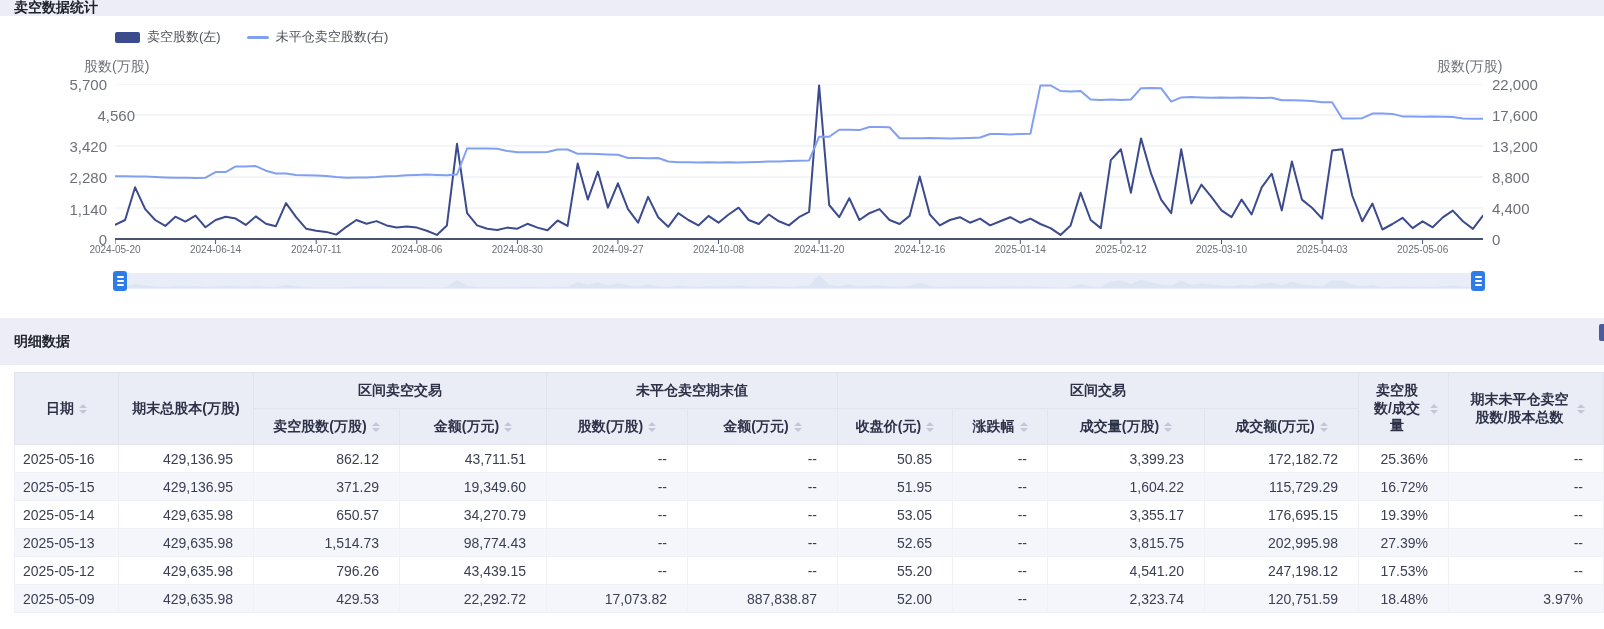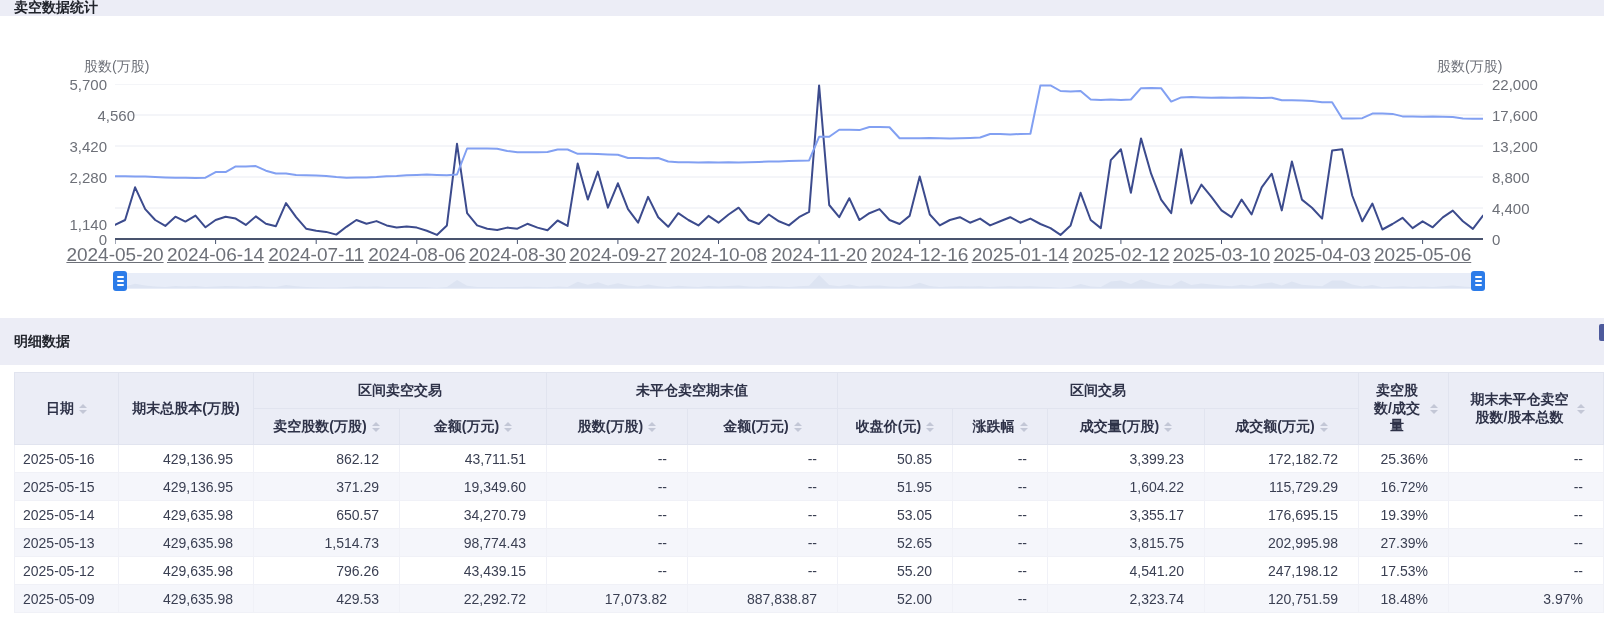--- a/index.html
+++ b/index.html
@@ -14,21 +14,21 @@
     font-size:13px;color:#4f525b;}
   .legend .item{display:flex;align-items:center;gap:7px;cursor:pointer;}
   .mark-rect{width:25px;height:11px;border-radius:2px;}
   .mark-line{width:22px;height:3px;border-radius:2px;}
   .axis-name{position:absolute;top:42px;font-size:14px;color:#6d7078;}
   .axis-name.left{left:84px;} .axis-name.right{left:1437px;}
   .ylab{position:absolute;font-size:15px;color:#6d7078;transform:translateY(-50%);white-space:nowrap;}
   .ylab.l{left:0;width:107px;text-align:right;}
   .ylab.r{left:1492px;}
   #chart-svg{position:absolute;left:115px;top:68px;}
-  .xlab{position:absolute;top:228px;transform:translateX(-50%);font-size:19px;color:#6d7078;white-space:nowrap;text-decoration:underline;}
+  .xlab{position:absolute;top:228px;transform:translateX(-50%);font-size:10px;color:#6d7078;white-space:nowrap;}
   .slider{position:absolute;left:115px;top:257px;width:1368px;height:16px;background:#e8edf8;border-radius:2px;}
   .handle{position:absolute;top:-2px;width:14px;height:20px;background:#2c7ce9;border-radius:3px;
     display:flex;flex-direction:column;justify-content:center;align-items:center;gap:2px;cursor:ew-resize;}
   .handle.lh{left:-2px;} .handle.rh{right:-2px;}
   .handle b{display:block;width:7px;height:2px;background:#fff;border-radius:1px;}
   
   table{border-collapse:collapse;table-layout:fixed;width:1589px;margin-left:14px;margin-top:7px;
     font-size:14px;color:#3a3f52;}
   thead th{background:#ebedf6;font-weight:700;color:#2e3248;border:1px solid #e1e4ef;
     height:35px;text-align:center;padding:0;font-size:14px;cursor:pointer;}
@@ -44,20 +44,30 @@
   .sort .dn{border-top:4px solid #c3c7d6;}
 </style>
 </head>
 <body>
 
 <div class="sec-bar">
   <span>卖空数据统计</span>
 </div>
 
 <div class="chart-sec">
+  <div class="legend">
+    <div class="item">
+      <span class="mark-rect" style="background: rgb(60, 75, 141);"></span>
+      <span>卖空股数(左)</span>
+    </div>
+    <div class="item">
+      <span class="mark-line" style="background: rgb(130, 160, 242);"></span>
+      <span>未平仓卖空股数(右)</span>
+    </div>
+  </div>
   <div class="axis-name left">股数(万股)</div>
   <div class="axis-name right">股数(万股)</div>
   <svg id="chart-svg" width="1368" height="162">
       <line x1="0" y1="124.0" x2="1368" y2="124.0" stroke="#e9ebf2" stroke-width="1"></line>
       <line x1="0" y1="93.0" x2="1368" y2="93.0" stroke="#e9ebf2" stroke-width="1"></line>
       <line x1="0" y1="62.0" x2="1368" y2="62.0" stroke="#e9ebf2" stroke-width="1"></line>
       <line x1="0" y1="31.0" x2="1368" y2="31.0" stroke="#e9ebf2" stroke-width="1"></line>
       <line x1="0" y1="0.0" x2="1368" y2="0.0" stroke="#e9ebf2" stroke-width="1"></line>
       <line x1="0" y1="155" x2="1368" y2="155" stroke="#49536e" stroke-width="2"></line>
       <line x1="0.0" y1="155" x2="0.0" y2="160" stroke="#49536e" stroke-width="1"></line>
@@ -72,21 +82,21 @@
       <line x1="905.3" y1="155" x2="905.3" y2="160" stroke="#49536e" stroke-width="1"></line>
       <line x1="1005.9" y1="155" x2="1005.9" y2="160" stroke="#49536e" stroke-width="1"></line>
       <line x1="1106.5" y1="155" x2="1106.5" y2="160" stroke="#49536e" stroke-width="1"></line>
       <line x1="1207.1" y1="155" x2="1207.1" y2="160" stroke="#49536e" stroke-width="1"></line>
       <line x1="1307.6" y1="155" x2="1307.6" y2="160" stroke="#49536e" stroke-width="1"></line>
       <polyline points="0.0,140.9 10.1,136.0 20.1,103.3 30.2,125.1 40.2,136.0 50.3,141.9 60.4,132.7 70.4,137.6 80.5,131.6 90.5,143.3 100.6,136.0 110.6,132.7 120.7,134.6 130.8,140.9 140.8,132.4 150.9,139.8 160.9,142.2 171.0,119.1 181.1,133.2 191.1,144.7 201.2,146.8 211.2,147.9 221.3,150.6 231.4,142.8 241.4,136.0 251.5,139.8 261.5,137.1 271.6,141.4 281.6,143.6 291.7,142.5 301.8,143.6 311.8,146.8 321.9,150.9 331.9,141.4 342.0,59.8 352.1,129.2 362.1,141.4 372.2,144.7 382.2,146.0 392.3,143.6 402.4,144.7 412.4,139.8 422.5,143.6 432.5,146.3 442.6,136.5 452.6,141.9 462.7,79.4 472.8,115.6 482.8,87.6 492.9,123.7 502.9,99.3 513.0,125.1 523.1,138.7 533.1,112.9 543.2,133.2 553.2,142.8 563.3,129.2 573.4,136.0 583.4,141.4 593.5,131.9 603.5,138.7 613.6,130.5 623.6,123.7 633.7,136.0 643.8,140.0 653.8,130.5 663.9,137.3 673.9,141.4 684.0,133.2 694.1,127.8 704.1,1.4 714.2,121.0 724.2,133.2 734.3,114.2 744.4,136.0 754.4,129.2 764.5,125.1 774.5,136.0 784.6,140.0 794.6,131.9 804.7,92.5 814.8,130.5 824.8,141.4 834.9,136.0 844.9,133.2 855.0,138.7 865.1,134.6 875.1,141.4 885.2,137.3 895.2,133.2 905.3,138.7 915.4,134.6 925.4,140.0 935.5,144.1 945.5,150.9 955.6,141.4 965.6,108.8 975.7,136.0 985.8,144.1 995.8,76.1 1005.9,65.3 1015.9,108.8 1026.0,54.4 1036.1,89.7 1046.1,115.6 1056.2,129.2 1066.2,65.3 1076.3,119.6 1086.4,100.6 1096.4,112.9 1106.5,126.4 1116.5,133.2 1126.6,115.6 1136.6,130.5 1146.7,103.3 1156.8,89.7 1166.8,126.4 1176.9,77.5 1186.9,115.6 1197.0,123.7 1207.1,134.6 1217.1,66.6 1227.2,65.3 1237.2,111.5 1247.3,137.3 1257.4,119.6 1267.4,145.5 1277.5,140.0 1287.5,133.8 1297.6,144.1 1307.6,137.3 1317.7,143.3 1327.8,133.4 1337.8,126.6 1347.9,137.3 1357.9,144.9 1368.0,131.6" fill="none" stroke="#3c4b8d" stroke-width="2" stroke-linejoin="round" stroke-linecap="round"></polyline>
       <polyline points="0.0,92.3 10.1,92.3 20.1,92.6 30.2,92.6 40.2,93.0 50.3,93.4 60.4,93.7 70.4,93.7 80.5,94.1 90.5,93.7 100.6,88.1 110.6,88.1 120.7,82.4 130.8,82.4 140.8,82.1 150.9,86.7 160.9,89.5 171.0,89.5 181.1,90.9 191.1,91.2 201.2,91.6 211.2,91.9 221.3,93.0 231.4,93.7 241.4,93.4 251.5,93.4 261.5,93.0 271.6,92.3 281.6,91.9 291.7,91.2 301.8,90.9 311.8,90.5 321.9,90.9 331.9,91.2 342.0,90.5 352.1,64.5 362.1,64.5 372.2,64.5 382.2,64.8 392.3,66.9 402.4,68.3 412.4,68.3 422.5,68.3 432.5,68.0 442.6,65.5 452.6,65.5 462.7,69.8 472.8,69.8 482.8,70.1 492.9,70.5 502.9,70.8 513.0,74.0 523.1,74.0 533.1,74.3 543.2,74.0 553.2,77.5 563.3,78.2 573.4,78.2 583.4,78.6 593.5,78.2 603.5,78.6 613.6,78.2 623.6,78.6 633.7,78.2 643.8,77.9 653.8,77.5 663.9,77.5 673.9,77.1 684.0,76.8 694.1,76.4 704.1,52.8 714.2,52.8 724.2,45.8 734.3,45.8 744.4,46.1 754.4,43.0 764.5,43.0 774.5,43.3 784.6,54.3 794.6,54.3 804.7,54.3 814.8,53.9 824.8,54.3 834.9,54.6 844.9,54.3 855.0,53.9 865.1,53.5 875.1,50.0 885.2,50.0 895.2,50.4 905.3,50.0 915.4,49.7 925.4,1.4 935.5,1.4 945.5,7.0 955.6,7.4 965.6,7.0 975.7,15.5 985.8,15.9 995.8,15.5 1005.9,15.9 1015.9,15.5 1026.0,4.2 1036.1,3.9 1046.1,4.2 1056.2,17.6 1066.2,13.4 1076.3,13.0 1086.4,13.4 1096.4,13.7 1106.5,13.4 1116.5,13.7 1126.6,13.4 1136.6,13.7 1146.7,14.1 1156.8,13.7 1166.8,16.2 1176.9,16.2 1186.9,16.6 1197.0,16.9 1207.1,18.3 1217.1,18.3 1227.2,34.5 1237.2,34.5 1247.3,34.2 1257.4,29.6 1267.4,29.6 1277.5,29.9 1287.5,32.4 1297.6,32.4 1307.6,32.8 1317.7,32.4 1327.8,32.8 1337.8,33.1 1347.9,34.5 1357.9,34.7 1368.0,34.7" fill="none" stroke="#82a0f2" stroke-width="2" stroke-linejoin="round" stroke-linecap="round"></polyline>
     </svg>
   <div id="ylabs">
       <span class="ylab l" style="top: 223px;">0</span>
-      <span class="ylab l" style="top: 208px;">1,140</span>
+      <span class="ylab l" style="top: 193px;">1,140</span>
       <span class="ylab l" style="top: 161px;">2,280</span>
       <span class="ylab l" style="top: 130px;">3,420</span>
       <span class="ylab l" style="top: 99px; padding-left: 28px;">4,560</span>
       <span class="ylab l" style="top: 68px;">5,700</span>
       <span class="ylab r" style="top: 223px;">0</span>
       <span class="ylab r" style="top: 192px;">4,400</span>
       <span class="ylab r" style="top: 161px;">8,800</span>
       <span class="ylab r" style="top: 130px;">13,200</span>
       <span class="ylab r" style="top: 99px;">17,600</span>
       <span class="ylab r" style="top: 68px;">22,000</span>

